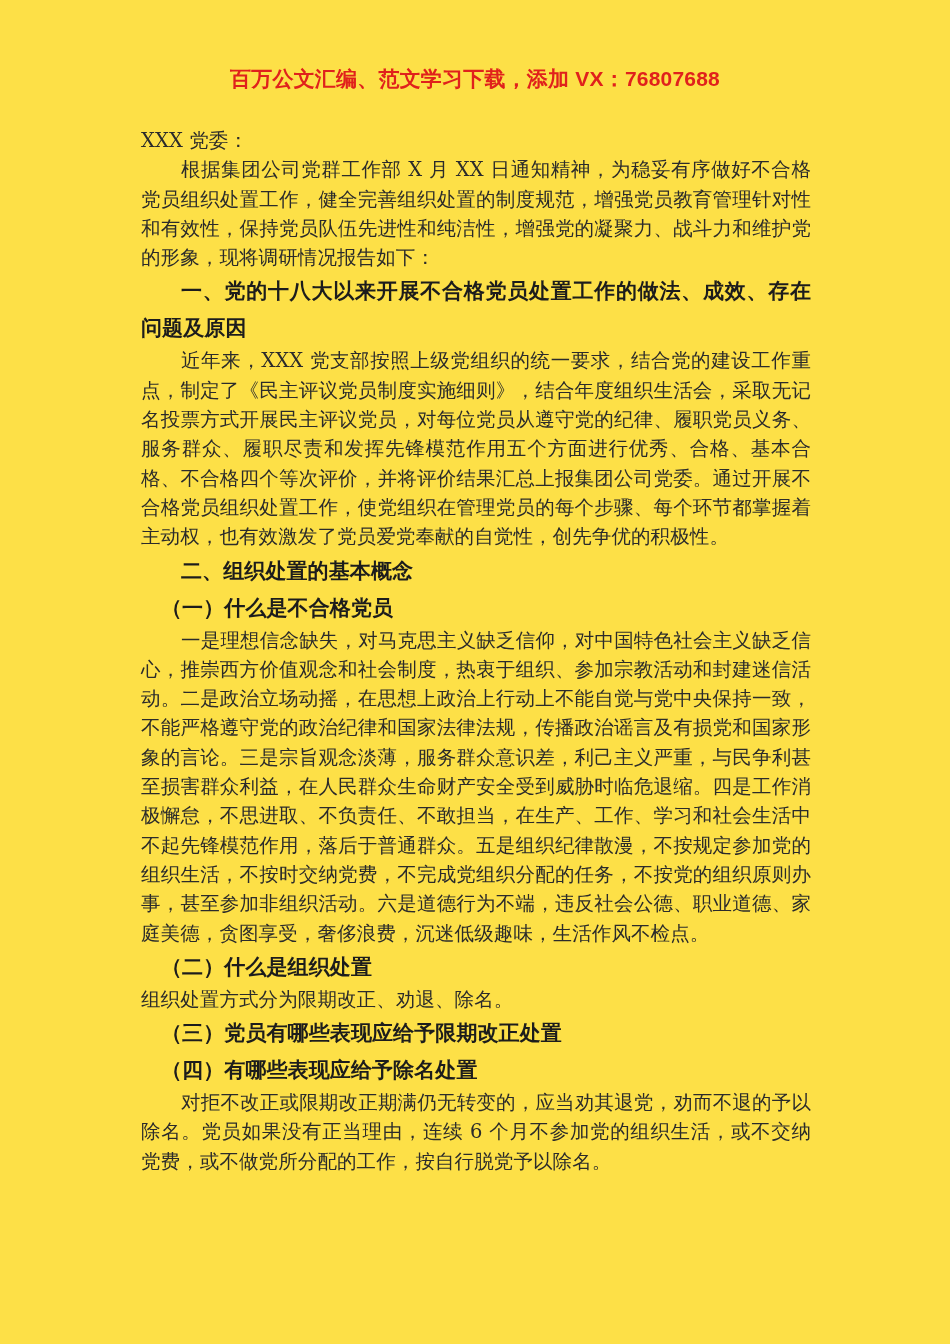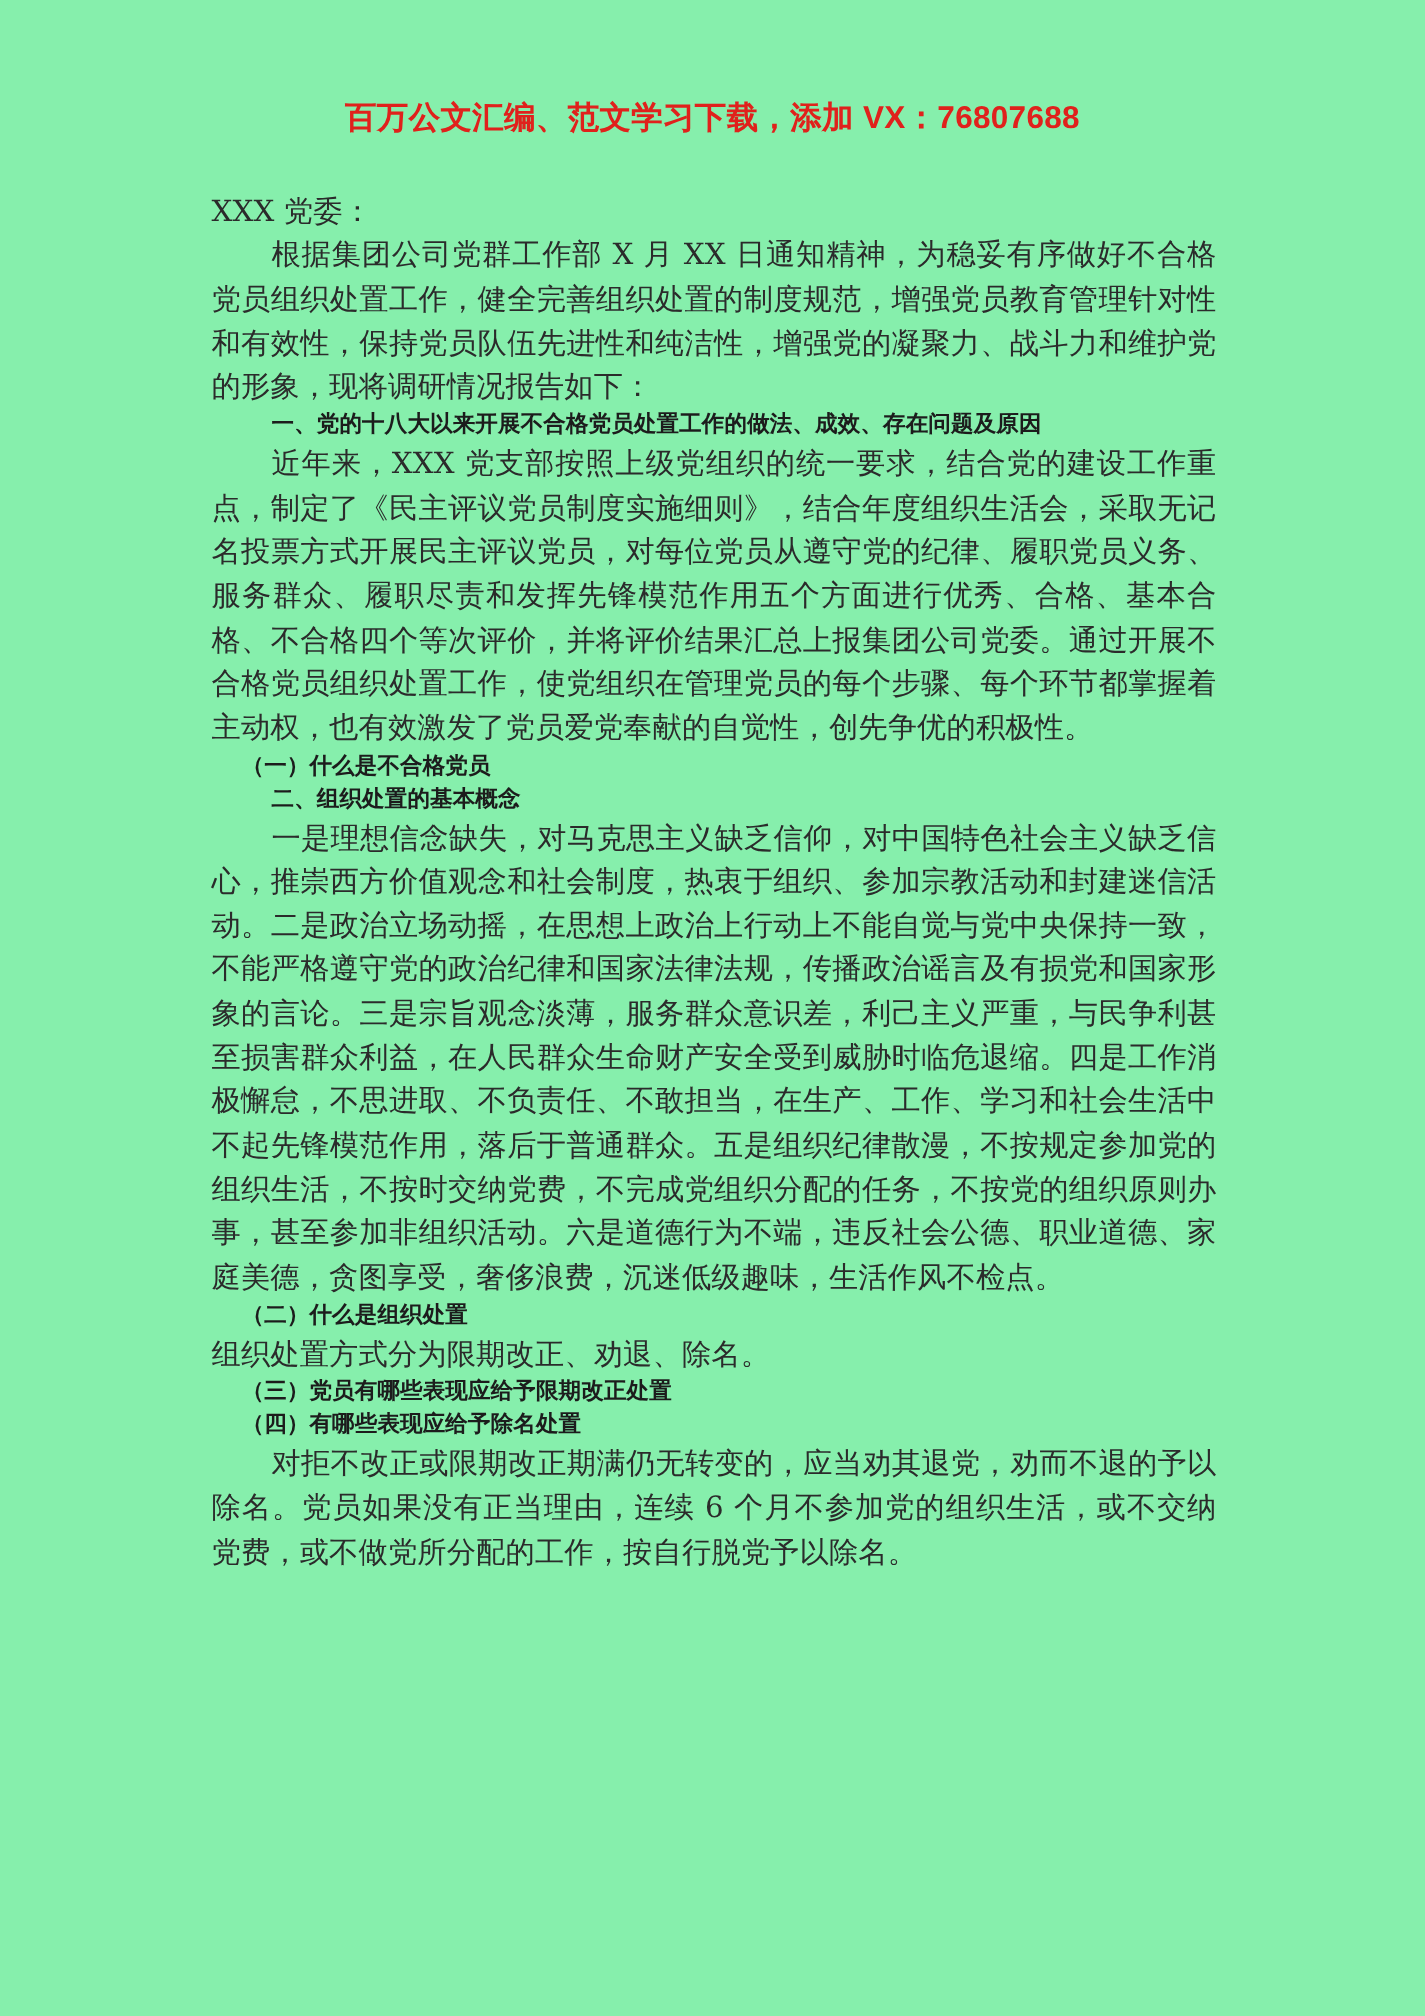--- a/index.html
+++ b/index.html
@@ -12,21 +12,21 @@
     height: 1344px;
     overflow: hidden;
     font-family: "DejaVu Serif", "Liberation Serif", serif;
     -webkit-font-smoothing: antialiased;
   }
 
   .page {
     position: relative;
     width: 950px;
     height: 1344px;
-    background: #86efac;
+    background: #fde047;
     box-sizing: border-box;
   }
 
   
   .promo-header {
     position: absolute;
     top: 66px;
     left: 0;
     width: 950px;
     text-align: center;
@@ -59,23 +59,23 @@
     word-break: break-all;
   }
 
   .para.indent {
     text-indent: 40px;
   }
 
   .heading {
     margin: 0;
     font-family: "Liberation Sans", "DejaVu Sans", sans-serif;
-    font-size: 15px;
+    font-size: 21px;
     font-weight: 700;
-    line-height: 22px;
+    line-height: 37px;
     color: #1c1c1c;
     text-align: justify;
     text-justify: inter-ideograph;
     text-indent: 40px;
     letter-spacing: 0.1px;
     word-break: break-all;
   }
 
   .heading.sub {
     text-indent: 20px;
@@ -89,22 +89,22 @@
   <div class="promo-header">百万公文汇编、范文学习下载，添加 VX：76807688</div>
 
   <div class="doc-body">
 
     <p class="para">XXX 党委：</p>
 
     <div id="blocks-container">
         <p class="para indent">根据集团公司党群工作部 X 月 XX 日通知精神，为稳妥有序做好不合格党员组织处置工作，健全完善组织处置的制度规范，增强党员教育管理针对性和有效性，保持党员队伍先进性和纯洁性，增强党的凝聚力、战斗力和维护党的形象，现将调研情况报告如下：</p>
         <p class="heading">一、党的十八大以来开展不合格党员处置工作的做法、成效、存在问题及原因</p>
         <p class="para indent">近年来，XXX 党支部按照上级党组织的统一要求，结合党的建设工作重点，制定了《民主评议党员制度实施细则》，结合年度组织生活会，采取无记名投票方式开展民主评议党员，对每位党员从遵守党的纪律、履职党员义务、服务群众、履职尽责和发挥先锋模范作用五个方面进行优秀、合格、基本合格、不合格四个等次评价，并将评价结果汇总上报集团公司党委。通过开展不合格党员组织处置工作，使党组织在管理党员的每个步骤、每个环节都掌握着主动权，也有效激发了党员爱党奉献的自觉性，创先争优的积极性。</p>
+        <p class="heading">二、组织处置的基本概念</p>
         <p class="heading sub">（一）什么是不合格党员</p>
-        <p class="heading">二、组织处置的基本概念</p>
         <p class="para indent">一是理想信念缺失，对马克思主义缺乏信仰，对中国特色社会主义缺乏信心，推崇西方价值观念和社会制度，热衷于组织、参加宗教活动和封建迷信活动。二是政治立场动摇，在思想上政治上行动上不能自觉与党中央保持一致，不能严格遵守党的政治纪律和国家法律法规，传播政治谣言及有损党和国家形象的言论。三是宗旨观念淡薄，服务群众意识差，利己主义严重，与民争利甚至损害群众利益，在人民群众生命财产安全受到威胁时临危退缩。四是工作消极懈怠，不思进取、不负责任、不敢担当，在生产、工作、学习和社会生活中不起先锋模范作用，落后于普通群众。五是组织纪律散漫，不按规定参加党的组织生活，不按时交纳党费，不完成党组织分配的任务，不按党的组织原则办事，甚至参加非组织活动。六是道德行为不端，违反社会公德、职业道德、家庭美德，贪图享受，奢侈浪费，沉迷低级趣味，生活作风不检点。</p>
         <p class="heading sub">（二）什么是组织处置</p>
         <p class="para">组织处置方式分为限期改正、劝退、除名。</p>
         <p class="heading sub">（三）党员有哪些表现应给予限期改正处置</p>
         <p class="heading sub">（四）有哪些表现应给予除名处置</p>
         <p class="para indent">对拒不改正或限期改正期满仍无转变的，应当劝其退党，劝而不退的予以除名。党员如果没有正当理由，连续 6 个月不参加党的组织生活，或不交纳党费，或不做党所分配的工作，按自行脱党予以除名。</p>
       </div>
 
   </div>
 

